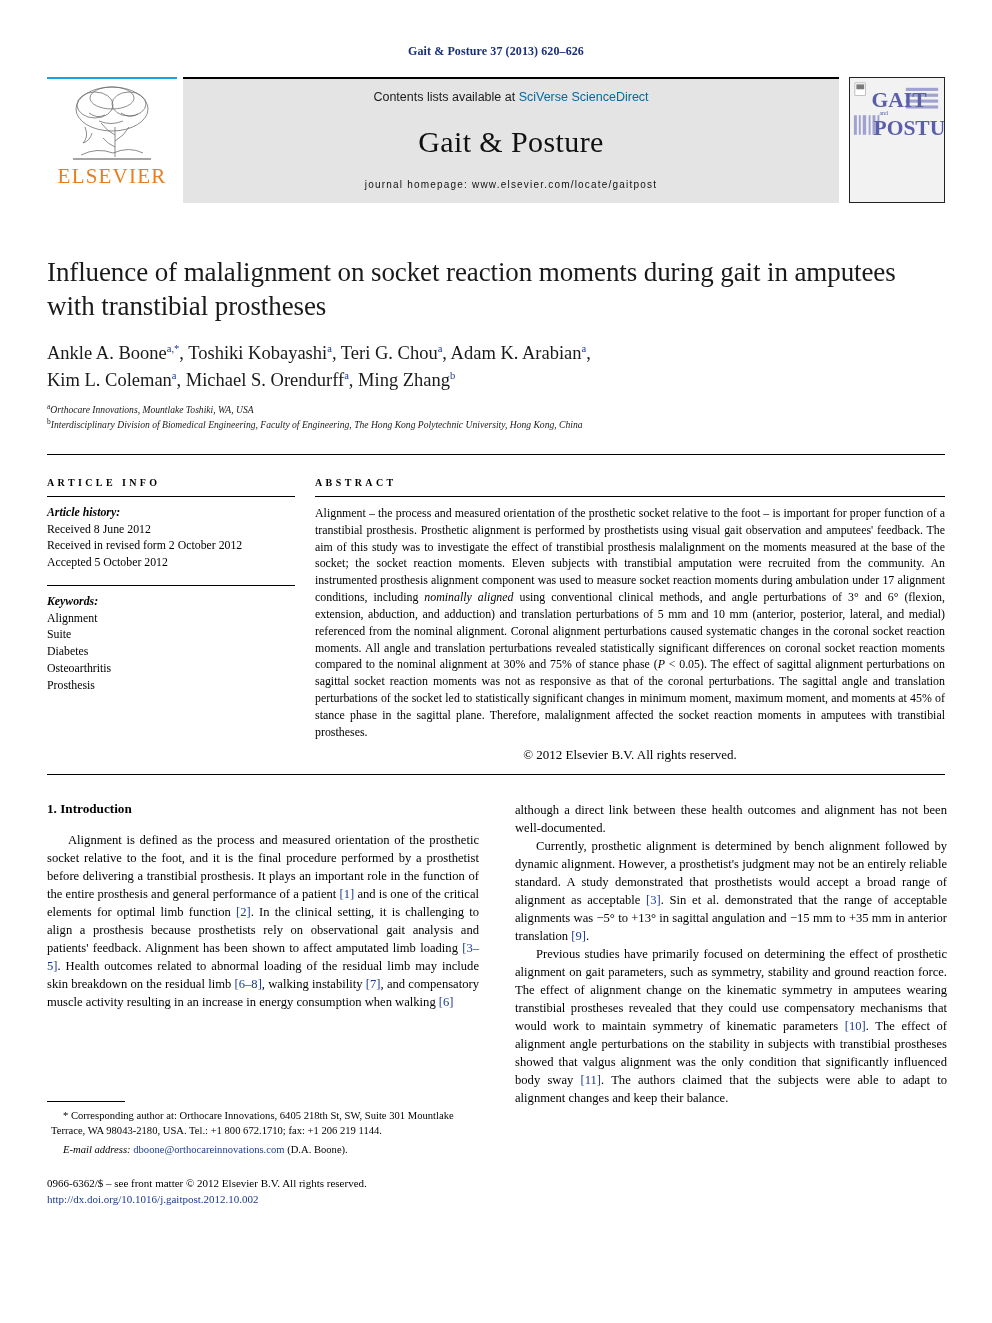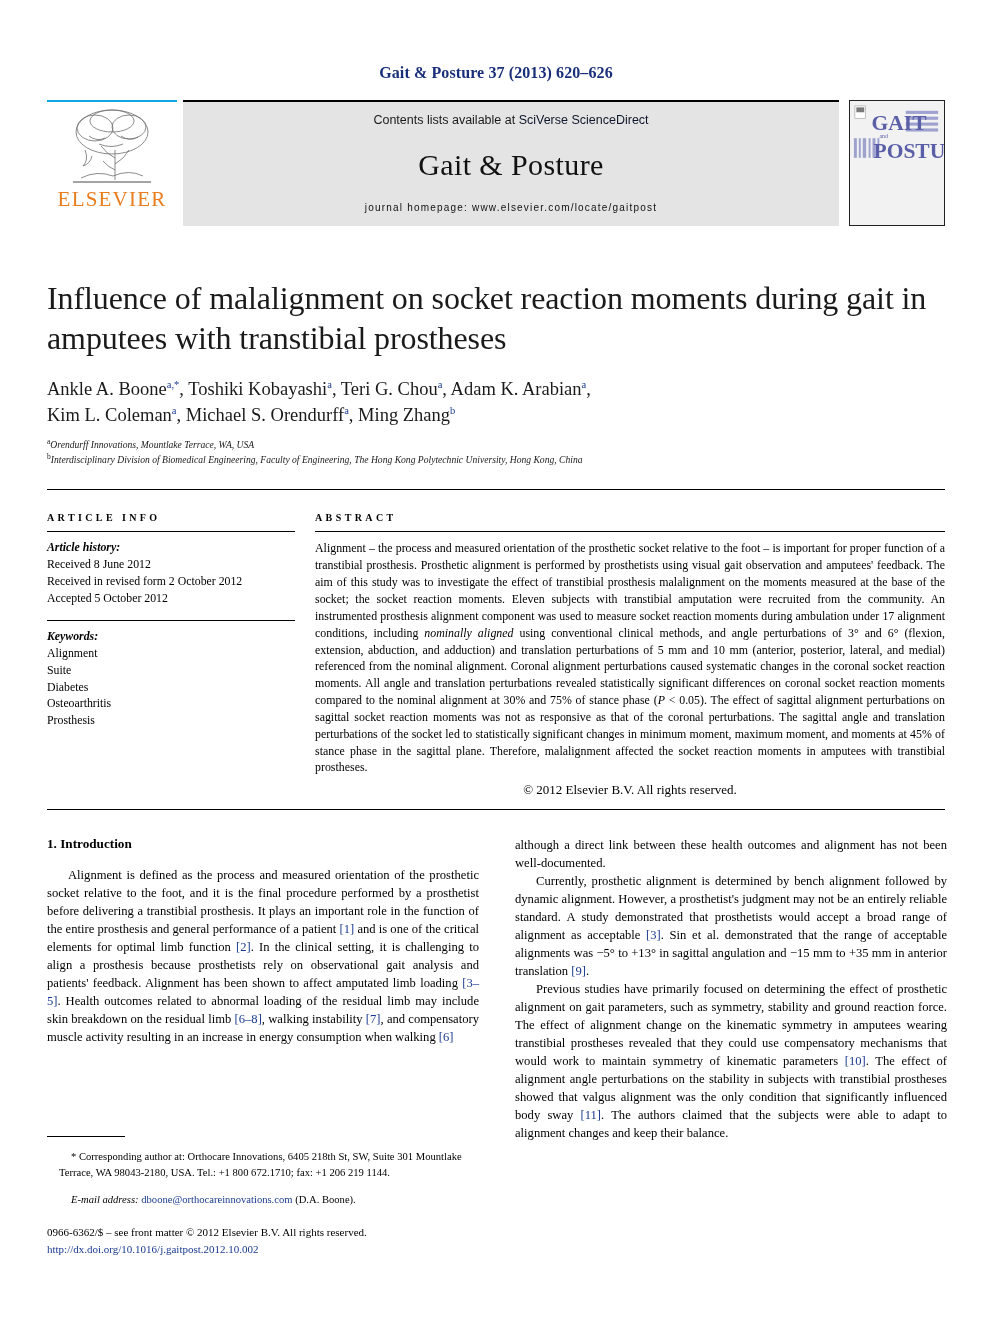--- a/index.html
+++ b/index.html
@@ -19,24 +19,24 @@
     width: 992px;
     height: 1323px;
     position: relative;
     box-sizing: border-box;
     padding: 0 47px;
   }
 
   
   .running-head {
     text-align: center;
-    font-size: 16px;
+    font-size: 12px;
     color: #1a2f7a;
     font-weight: bold;
-    padding-top: 64px;
+    padding-top: 44px;
     letter-spacing: 0.1px;
   }
 
   
   .masthead {
     margin-top: 18px;
     display: flex;
     align-items: stretch;
     height: 126px;
   }
@@ -73,21 +73,21 @@
     align-items: center;
     padding: 11px 0 13px 0;
     box-sizing: border-box;
   }
   .contents-line {
     font-family: "Liberation Sans", sans-serif;
     font-size: 12.5px;
     color: #1a1a1a;
   }
   .sciencedirect-link {
-    color: #0f172a;
+    color: #0369a1;
     font-family: "Liberation Sans", sans-serif;
     font-size: 12.5px;
   }
   .journal-title {
     font-family: "Liberation Serif", serif;
     font-size: 30px;
     color: #111;
     letter-spacing: 0.4px;
   }
   .homepage-line {
@@ -102,21 +102,21 @@
     border: 1.5px solid #222;
     background: #f2f2f2;
     position: relative;
     box-sizing: border-box;
   }
   .cover-inner { position:absolute; inset:0; }
 
   
   .article-title {
     margin-top: 52px;
-    font-size: 32px;
+    font-size: 27px;
     line-height: 1.26;
     font-weight: normal;
     color: #1a1a1a;
     letter-spacing: -0.1px;
   }
   .authors {
     margin-top: 17px;
     font-size: 18.5px;
     line-height: 1.45;
     color: #1a1a1a;
@@ -202,21 +202,21 @@
   }
   .fn-rule {
     border-top: 1px solid #000;
     width: 78px;
     margin-bottom: 6px;
   }
   .footnote {
     font-size: 10.6px;
     line-height: 1.45;
     text-indent: 12px;
-    margin: 12px;
+    margin: 4px;
   }
   .footnote .email-label { font-style: italic; }
   .link { color: #1a3a8f; }
   .imprint {
     margin-top: 17px;
     font-size: 11px;
     line-height: 1.5;
   }
 </style>
 </head>
@@ -284,21 +284,21 @@
     <span>Ankle A. Boone</span><sup>a,*</sup>,
     <span>Toshiki Kobayashi</span><sup>a</sup>,
     <span>Teri G. Chou</span><sup>a</sup>,
     <span>Adam K. Arabian</span><sup>a</sup>,<br>
     <span>Kim L. Coleman</span><sup>a</sup>,
     <span>Michael S. Orendurff</span><sup>a</sup>,
     <span>Ming Zhang</span><sup>b</sup>
   </div>
 
   <div class="affiliations">
-    <div><sup>a</sup><span>Orendurff Innovations, Mountlake Terrace, WA, USA</span></div>
+    <div><sup>a</sup><span>Orthocare Innovations, Mountlake Toshiki, WA, USA</span></div>
     <div><sup>b</sup><span>Interdisciplinary Division of Biomedical Engineering, Faculty of Engineering, The Hong Kong Polytechnic University, Hong Kong, China</span></div>
   </div>
 
   <div class="rule-top"></div>
 
   <div class="info-abstract">
 
     <div class="col-info">
       <div class="sec-label">ARTICLE INFO</div>
       <div class="thin-rule"></div>

